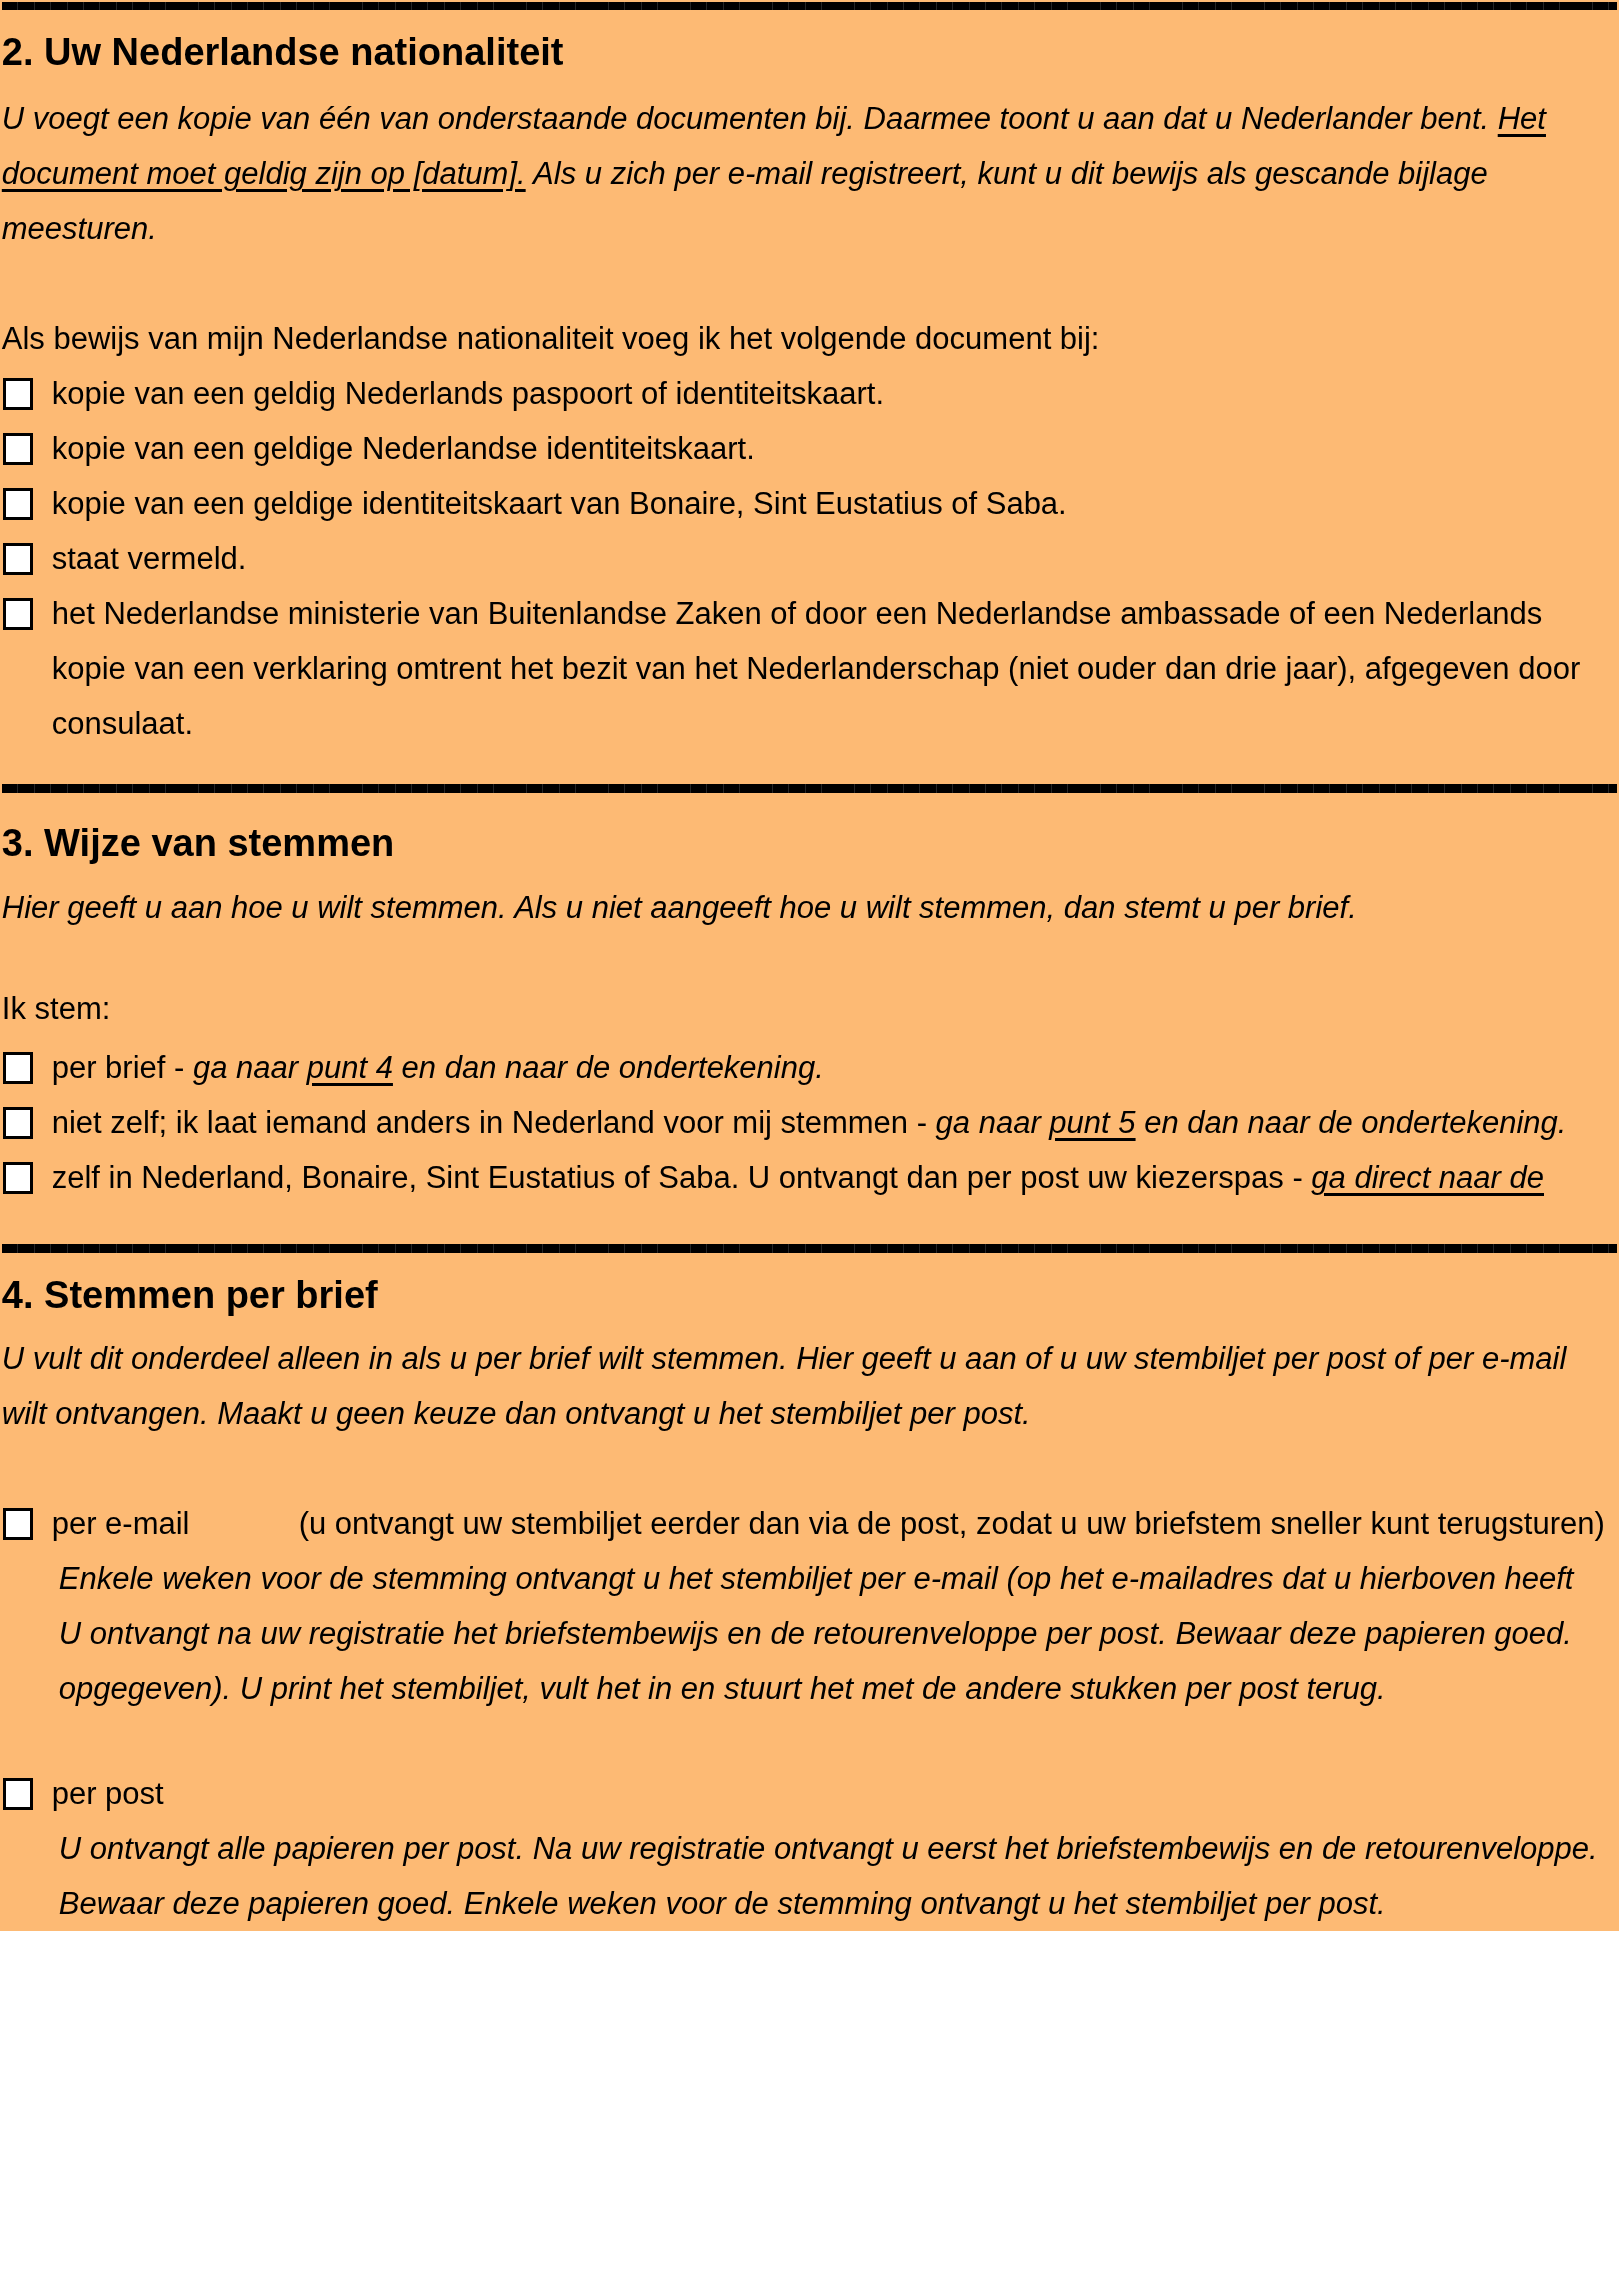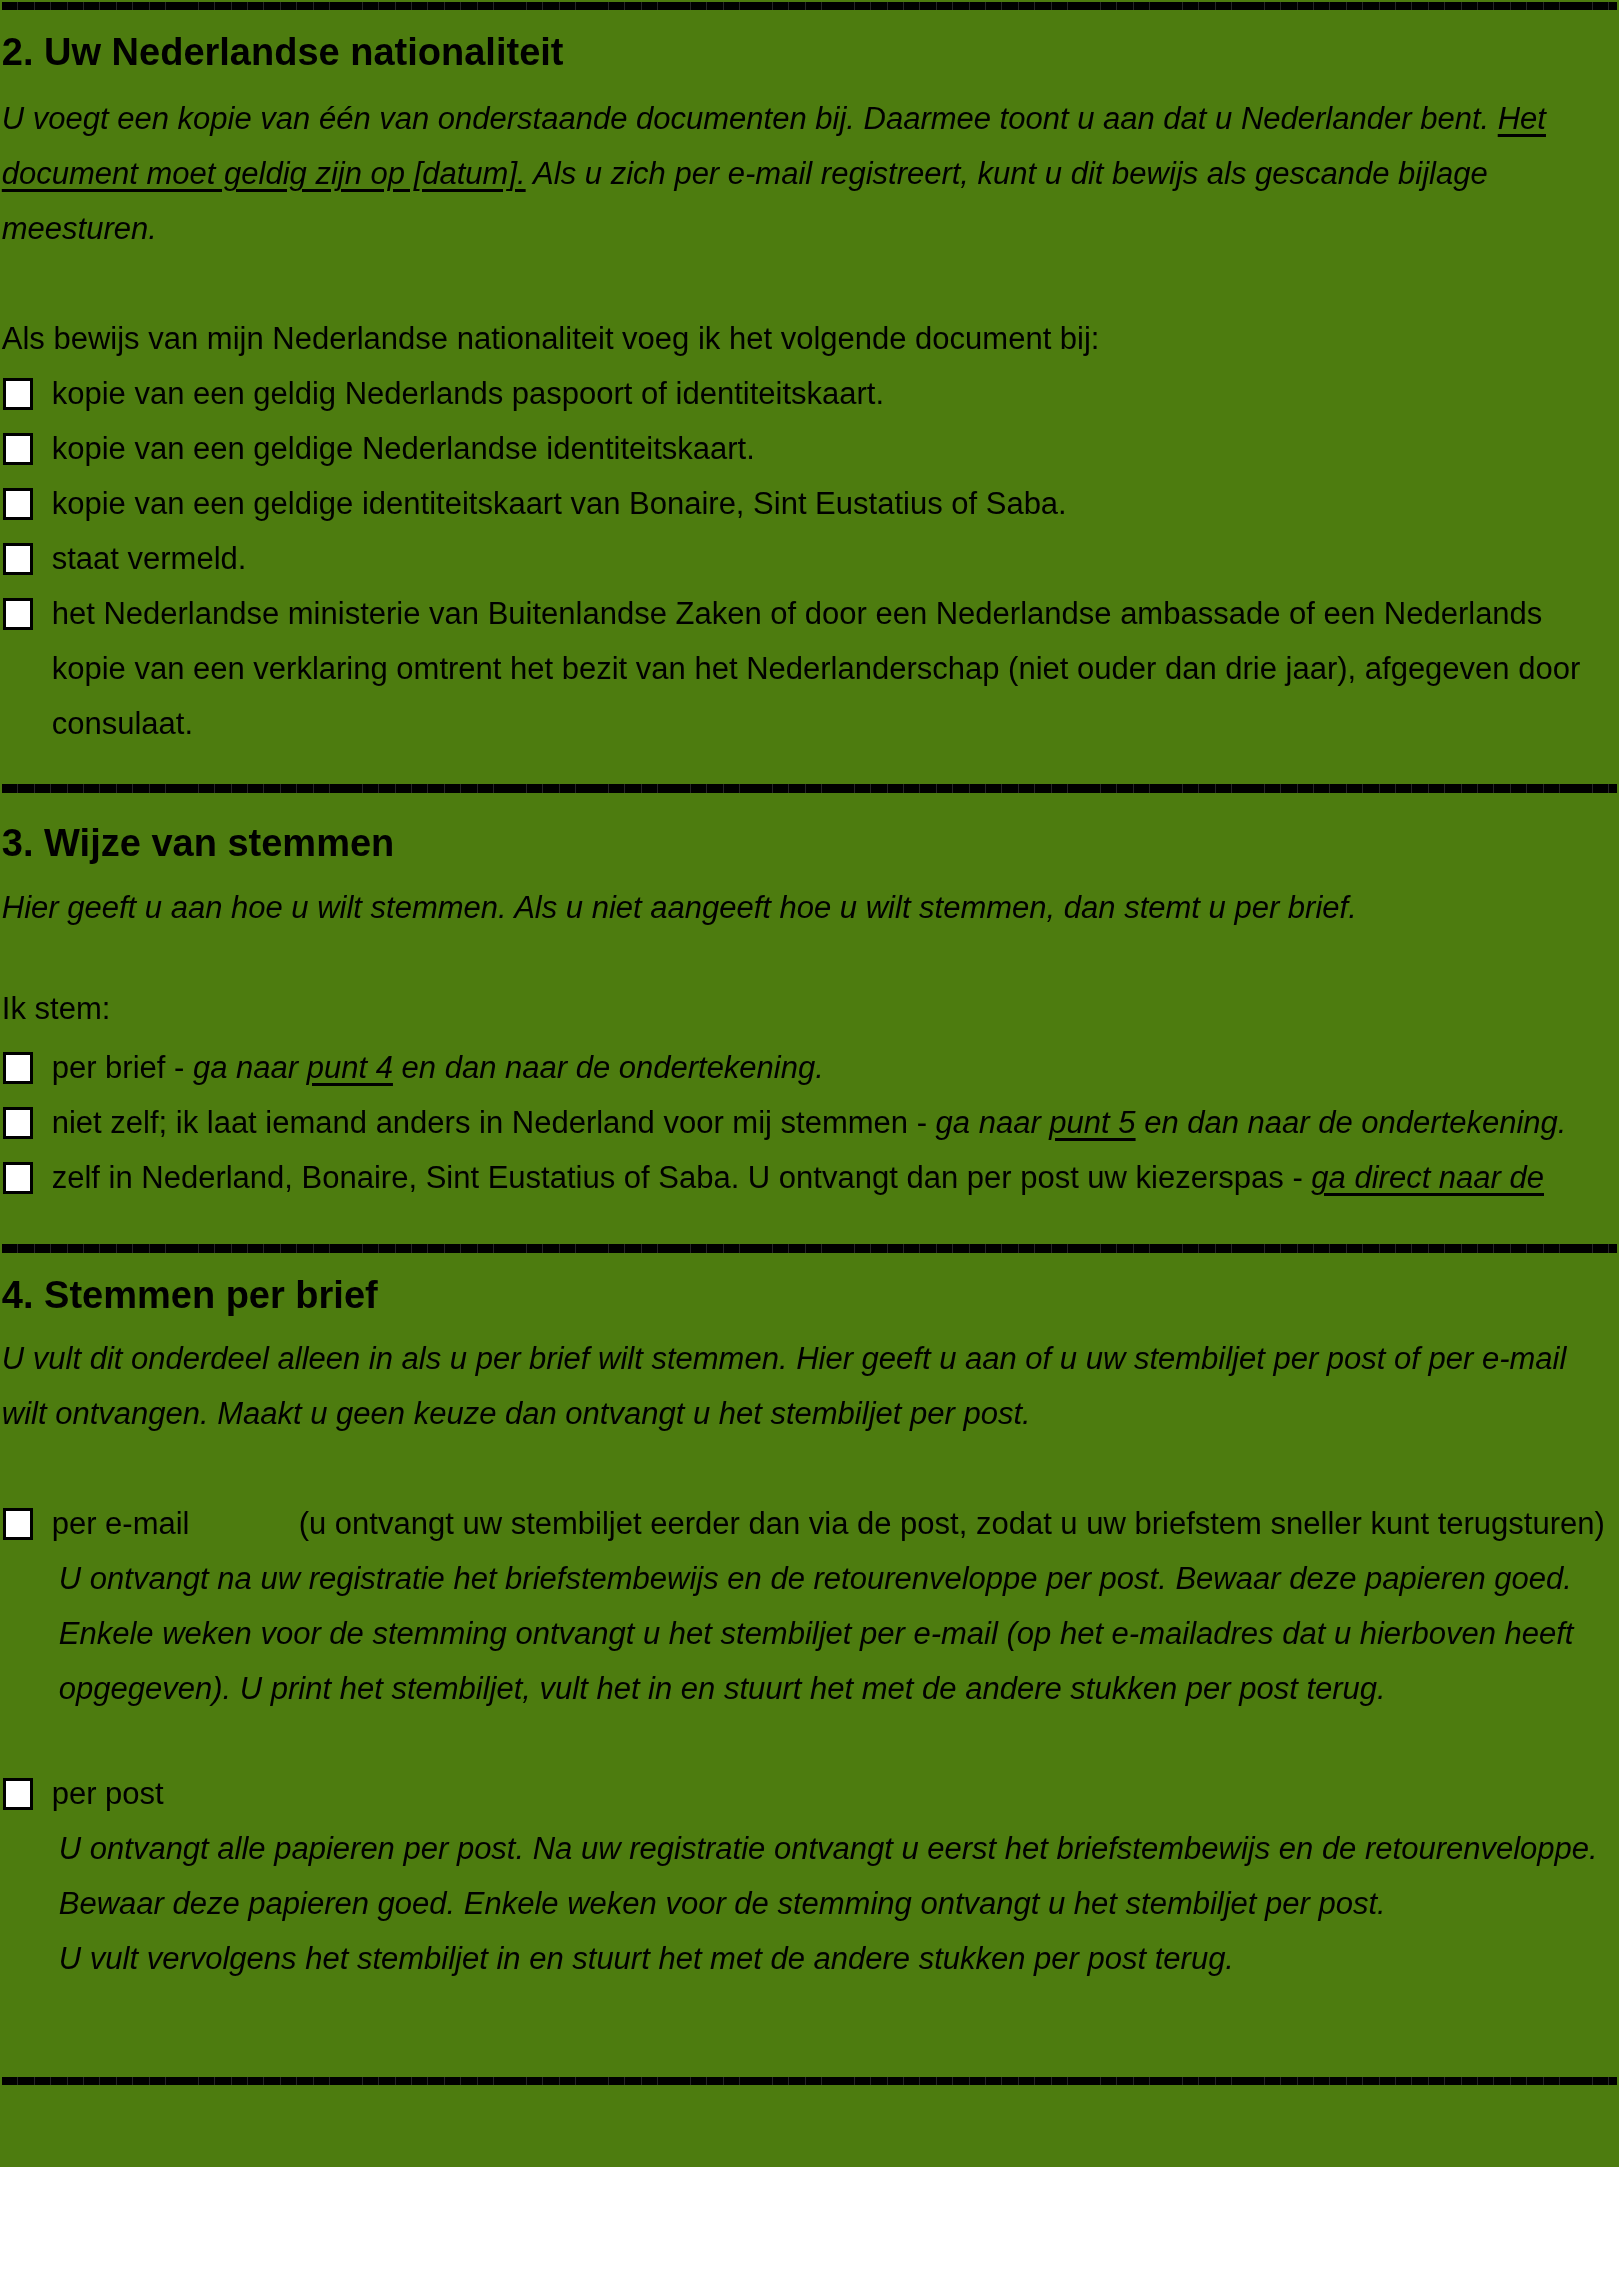--- a/index.html
+++ b/index.html
@@ -1,21 +1,21 @@
 <!DOCTYPE html>
 <html lang="nl" style="font-size:14.6px"><head>
 <meta charset="utf-8">
 <style>
   html, body { margin: 0; padding: 0; background: #ffffff; }
   .page {
     position: relative;
     width: 1619px;
-    height: 2167px;
+    height: 1931px;
     overflow: hidden;
-    background: #4d7c0f;
+    background: #fdba74;
     color: #000000;
     font-family: "Liberation Sans", sans-serif;
     font-size: 31px;
     line-height: 55px;
     box-sizing: border-box;
     padding-left: 1.8px;
   }
   .rule {
     height: 8.2px;
     background: repeating-linear-gradient(90deg, #000 0 15.5px, #262626 15.5px 16.4px);
@@ -164,22 +164,22 @@
 
     <div class="cb-item row-email">
       <span class="checkbox"></span>
       <div class="cb-text">
         <div class="line">
           <span class="opt-label">per e-mail</span><span>(u ontvangt uw stembiljet eerder dan via de post, zodat u uw briefstem sneller kunt terugsturen)</span>
         </div>
       </div>
     </div>
     <p class="desc i">
+      <span class="line">Enkele weken voor de stemming ontvangt u het stembiljet per e-mail (op het e-mailadres dat u hierboven heeft</span>
       <span class="line">U ontvangt na uw registratie het briefstembewijs en de retourenveloppe per post. Bewaar deze papieren goed.</span>
-      <span class="line">Enkele weken voor de stemming ontvangt u het stembiljet per e-mail (op het e-mailadres dat u hierboven heeft</span>
       <span class="line">opgegeven). U print het stembiljet, vult het in en stuurt het met de andere stukken per post terug.</span>
     </p>
 
     <div class="cb-item row-post">
       <span class="checkbox"></span>
       <div class="cb-text">
         <div class="line">per post</div>
       </div>
     </div>
     <p class="desc i">

